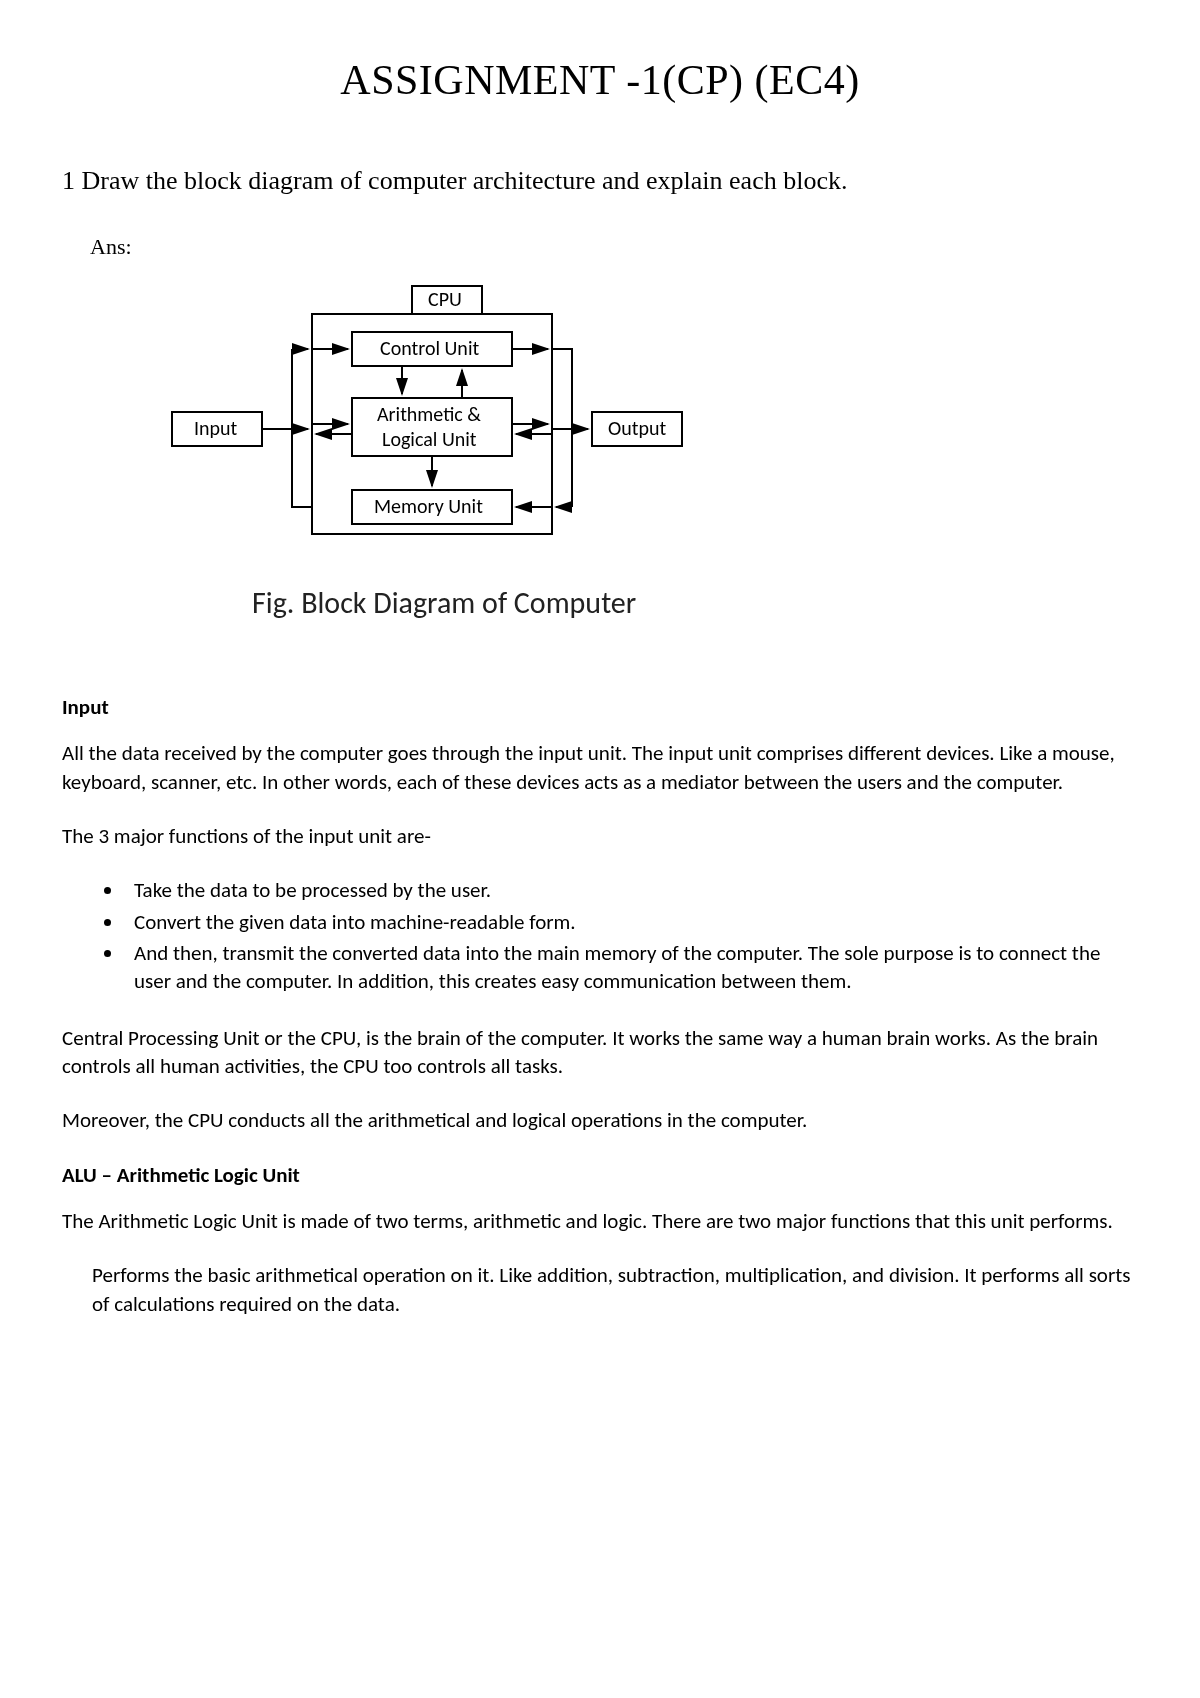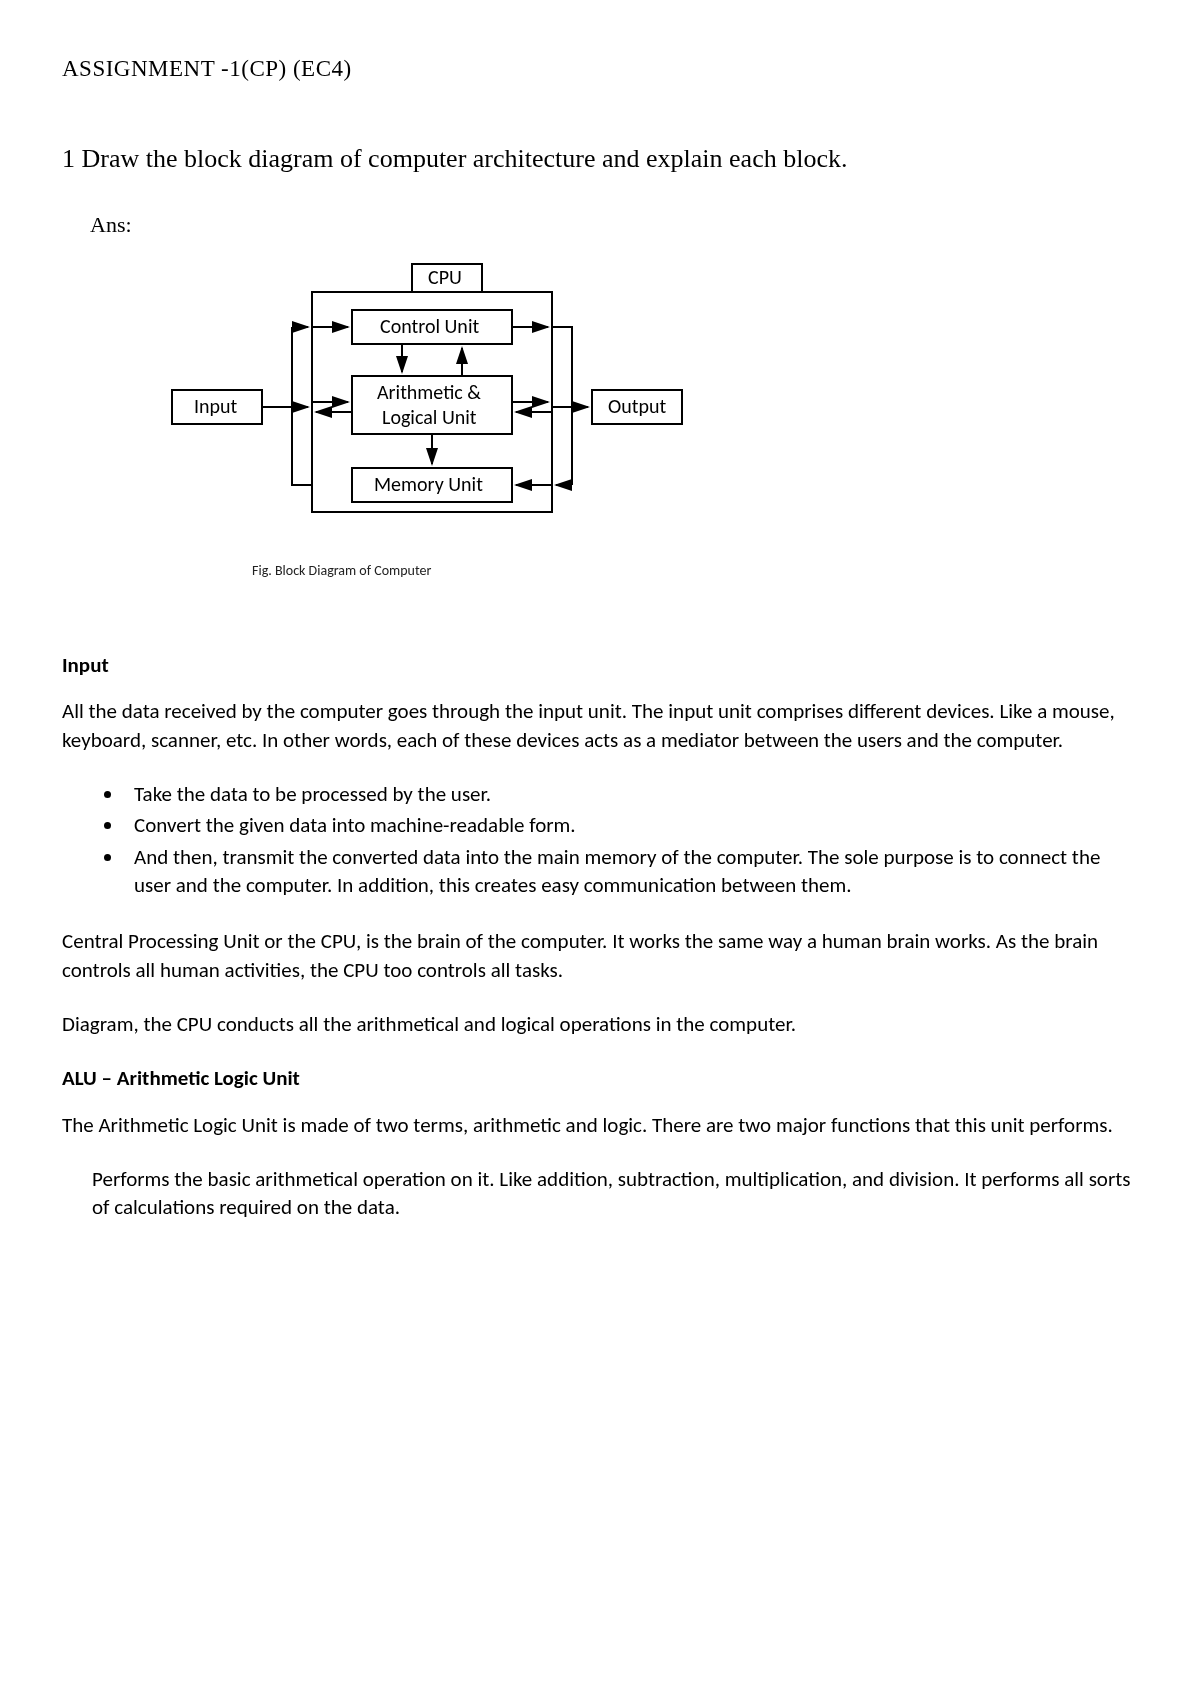--- a/index.html
+++ b/index.html
@@ -5,21 +5,22 @@
     * { margin: 0; padding: 0; box-sizing: border-box; }
     body {
       width: 1200px;
       height: 1698px;
       background: #fff;
       font-family: 'Times New Roman', Times, serif;
       padding: 56px 62px 40px 62px;
       color: #000;
     }
     .page-title {
-      font-size: 23px;
+      text-align: center;
+      font-size: 42px;
       font-weight: 400;
       margin-bottom: 62px;
       letter-spacing: 0.5px;
     }
     .question {
       font-size: 26px;
       margin-bottom: 38px;
     }
     .ans-label {
       font-size: 22px;
@@ -29,21 +30,21 @@
     .diagram-wrapper {
       width: 100%;
       display: flex;
       justify-content: flex-start;
       padding-left: 80px;
       margin-bottom: 20px;
       text-align: right;
     }
     .diagram-caption {
       font-family: Calibri, Arial, sans-serif;
-      font-size: 14px;
+      font-size: 30px;
       padding-left: 190px;
       margin-bottom: 72px;
       color: #222;
     }
     .body-text {
       font-family: Calibri, Arial, sans-serif;
       font-size: 21px;
       line-height: 1.35;
       color: #000;
     }
@@ -141,31 +142,32 @@
 
 <div class="body-text">
 
   <div class="section-heading">Input</div>
 
   <div class="para">
     <span>All the data received by the computer goes through the </span><span class="underline">input unit</span><span>. The input unit comprises different devices. Like a mouse, keyboard, scanner, etc. In other words, each of these devices acts as a mediator between the users and the computer.</span>
   </div>
 
 
+  <div class="para">The 3 major functions of the input unit are-</div>
 
   <ul class="bullets">
     <li>Take the data to be processed by the user.</li>
     <li>Convert the given data into machine-readable form.</li>
     <li>And then, transmit the converted data into the main memory of the computer. The sole purpose is to connect the user and the computer. In addition, this creates easy communication between them.</li>
   </ul>
 
 
   <div class="para">Central Processing Unit or the CPU, is the brain of the computer. It works the same way a human brain works. As the brain controls all human activities, the CPU too controls all tasks.</div>
 
-  <div class="para">Diagram, the CPU conducts all the arithmetical and logical operations in the computer.</div>
+  <div class="para">Moreover, the CPU conducts all the arithmetical and logical operations in the computer.</div>
 
   <div class="section-heading">ALU – Arithmetic Logic Unit</div>
 
   <div class="para">The Arithmetic Logic Unit is made of two terms, arithmetic and logic. There are two major functions that this unit performs.</div>
 
   <div class="para indent-para">Performs the basic arithmetical operation on it. Like addition, subtraction, multiplication, and division. It performs all sorts of calculations required on the data.</div>
 
 </div>
 
 </body></html>

